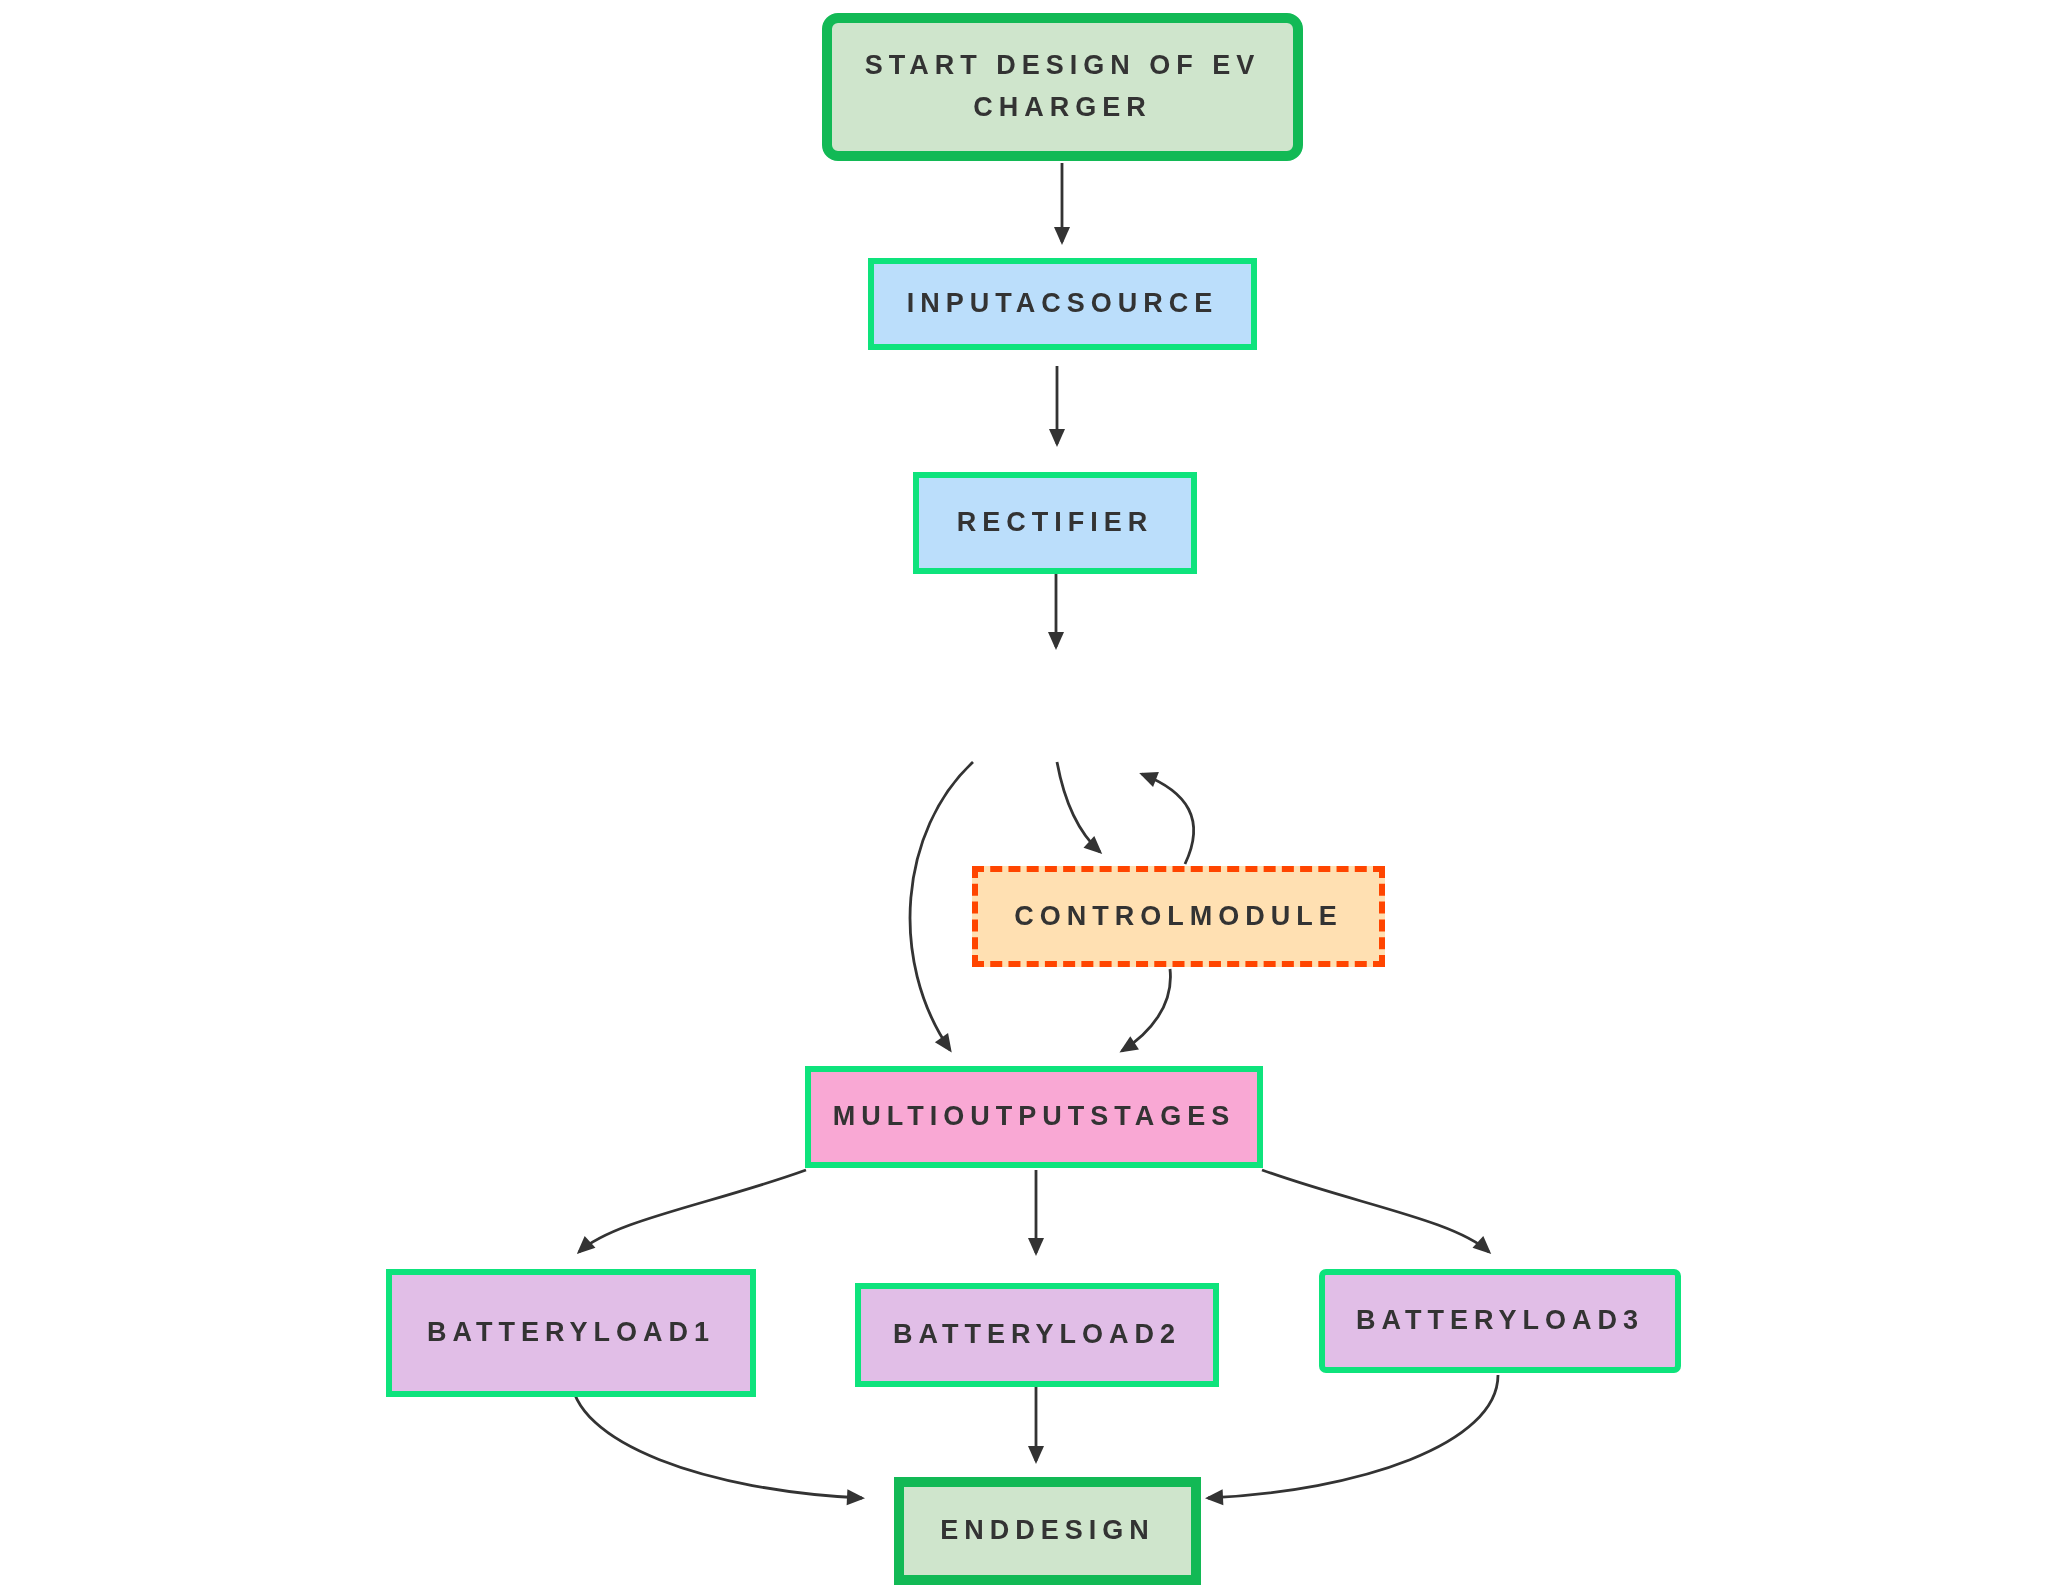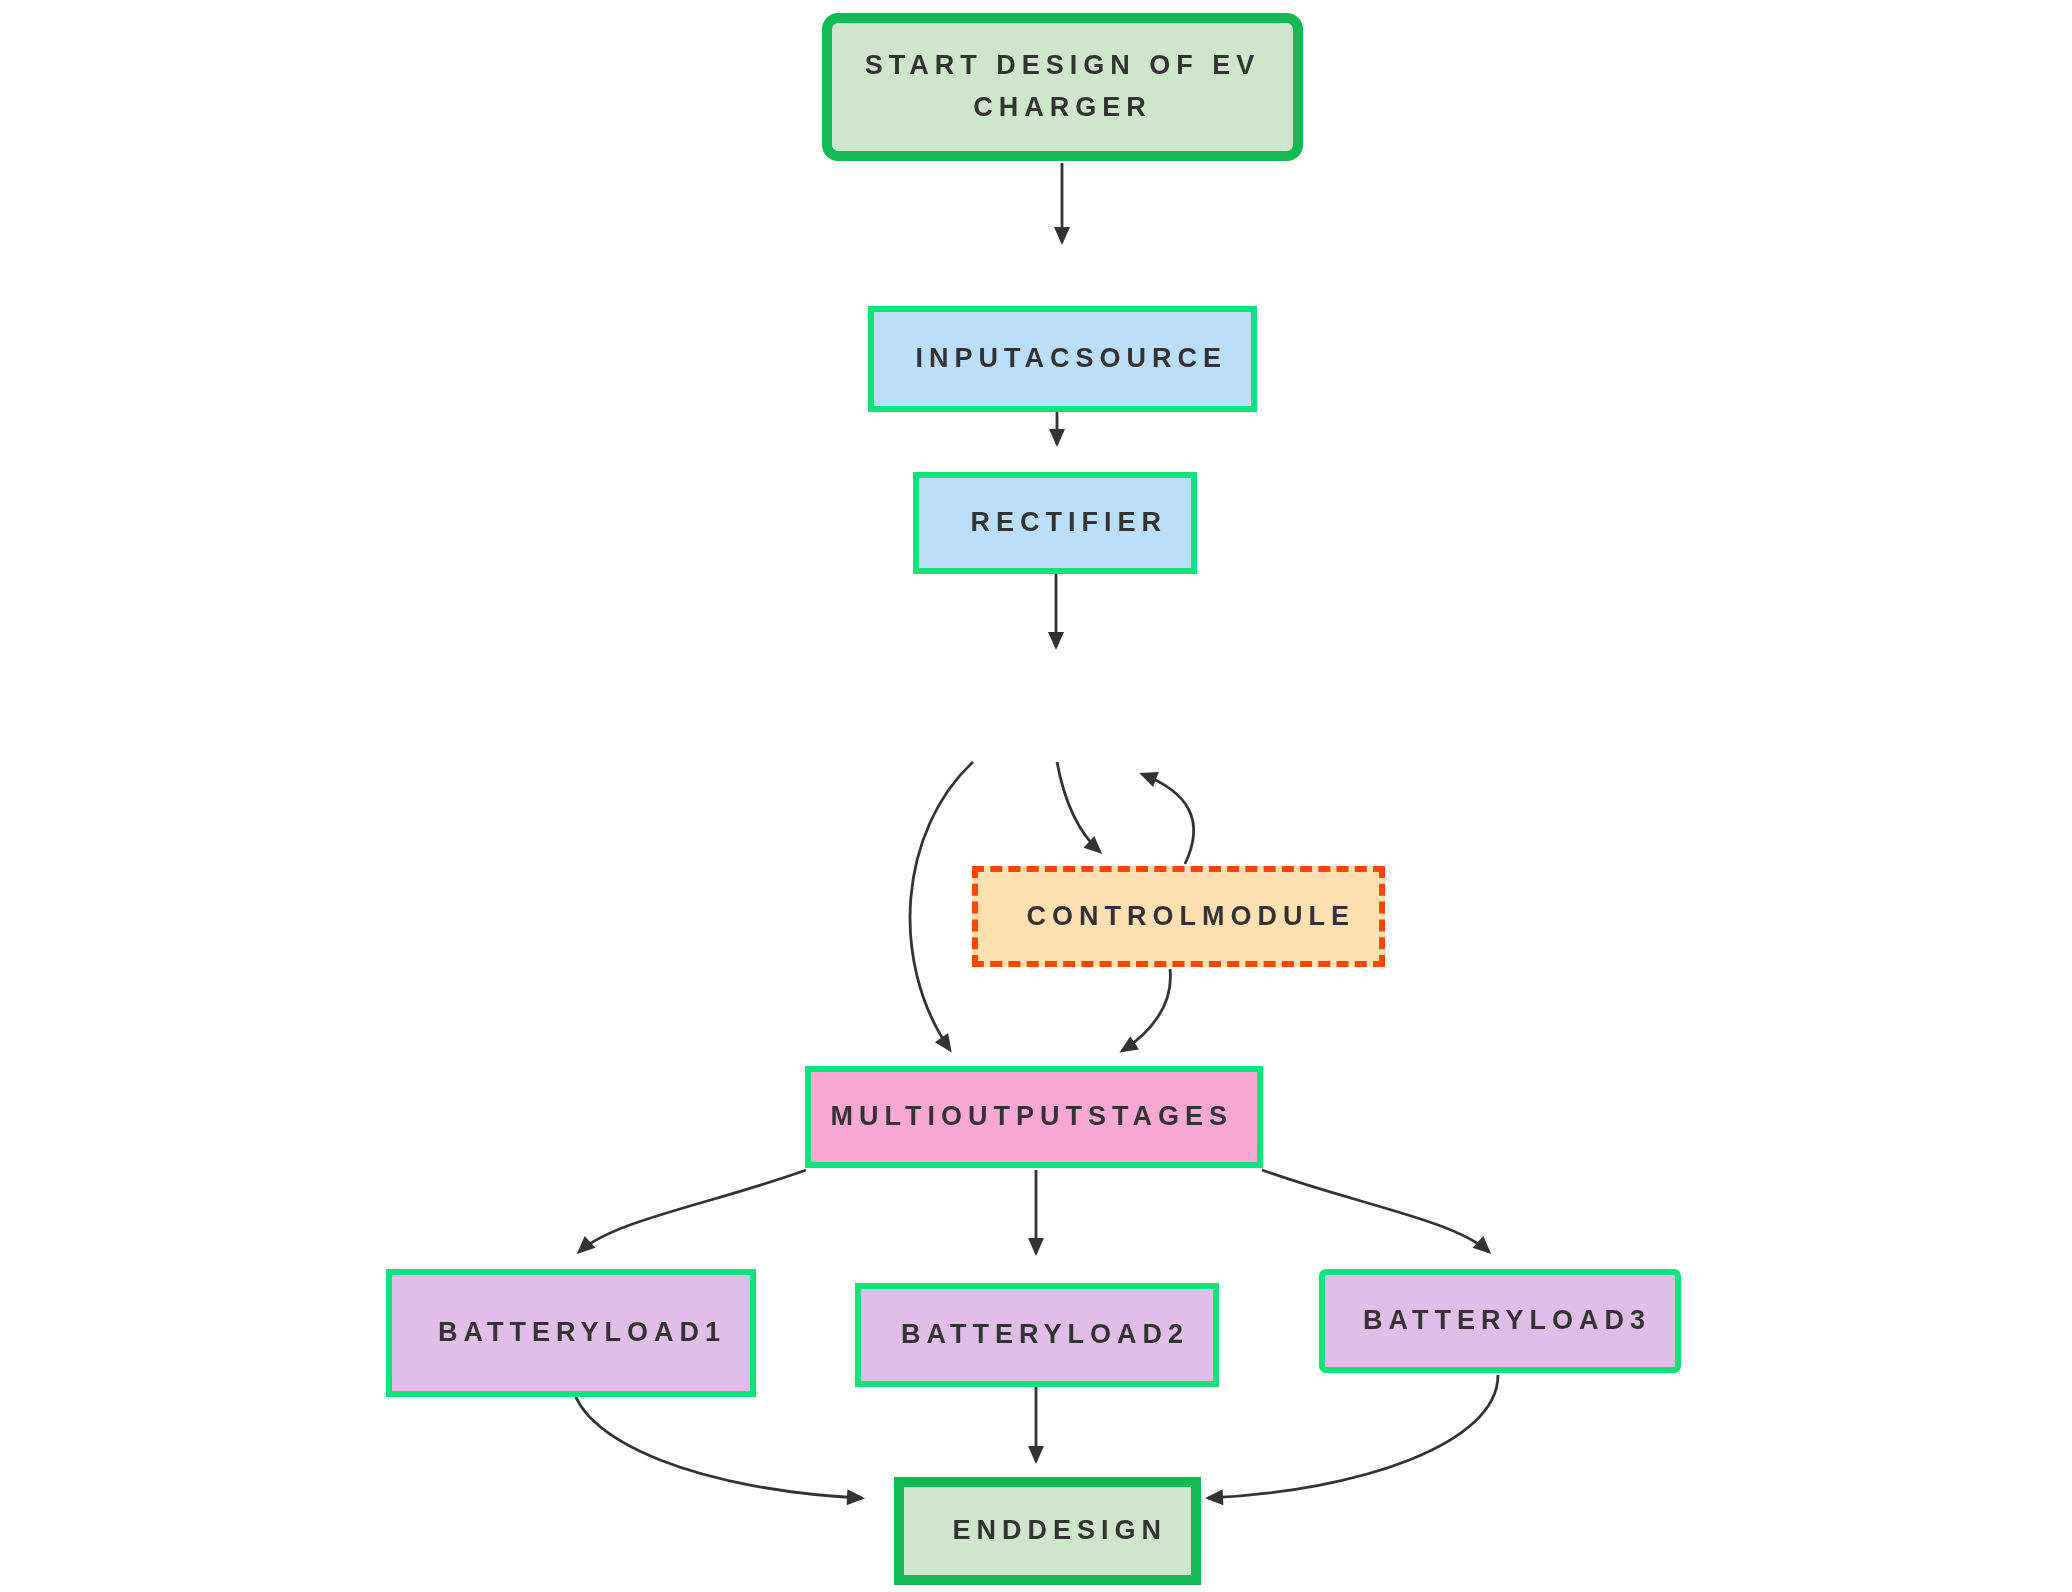--- a/index.html
+++ b/index.html
@@ -14,35 +14,35 @@
   svg.edge-layer{
     position:absolute;
     left:0;top:0;
     width:2072px;height:1592px;
   }
   .node{
     position:absolute;
     box-sizing:border-box;
     display:flex;
     align-items:center;
-    justify-content:flex-end;
+    justify-content:center;
     text-align:center;
     border:6px solid #0ee37c;
     background:#ffe0b2;
     color:#333333;
     font-weight:bold;
     font-size:27px;
     letter-spacing:6px;
     line-height:1.55;
     padding:0 24px;
   }
   .node .label{display:block;}
   .terminal{border-width:10px;}
   #n-start{left:822px;top:13px;width:481px;height:148px;border-radius:16px;}
-  #n-input{left:868px;top:258px;width:389px;height:106px;margin-top:48px;}
+  #n-input{left:868px;top:258px;width:389px;height:92px;}
   #n-rectifier{left:913px;top:460px;width:284px;height:102px;margin-top:12px;}
   #n-dcdc{left:860px;top:663px;width:392px;height:98px;}
   #n-control{left:972px;top:866px;width:413px;height:101px;}
   #n-multi{left:805px;top:1066px;width:458px;height:102px;}
   #n-bat1{left:386px;top:1269px;width:370px;height:128px;}
   #n-bat2{left:855px;top:1269px;width:364px;height:104px;margin-top:14px;}
   #n-bat3{left:1319px;top:1269px;width:362px;height:104px;}
   #n-end{left:882px;top:1477px;width:307px;height:108px;margin-left:12px;}
   path.edge{
     fill:none;

